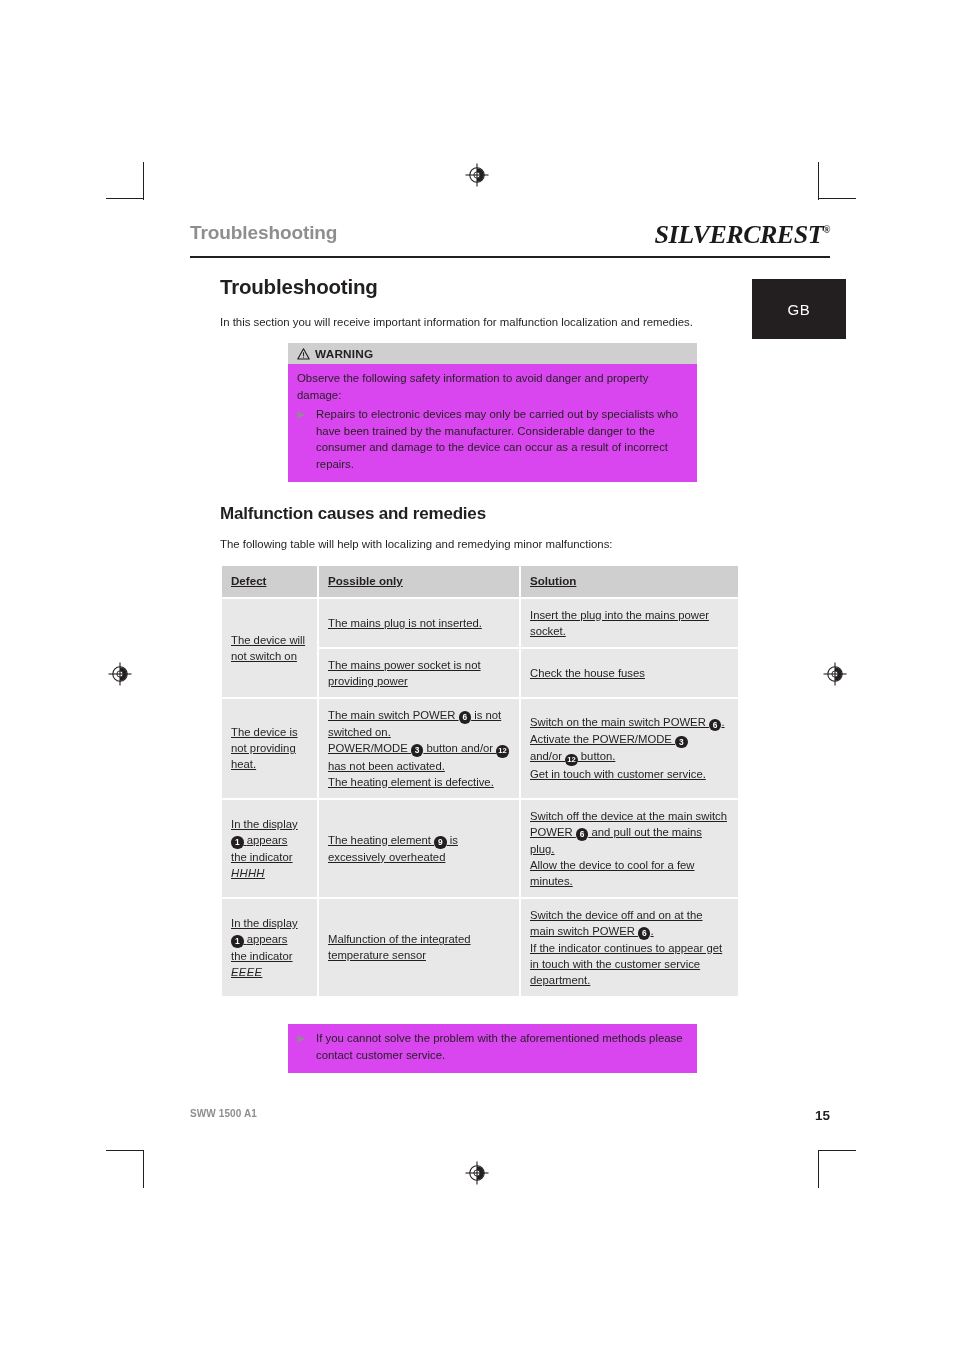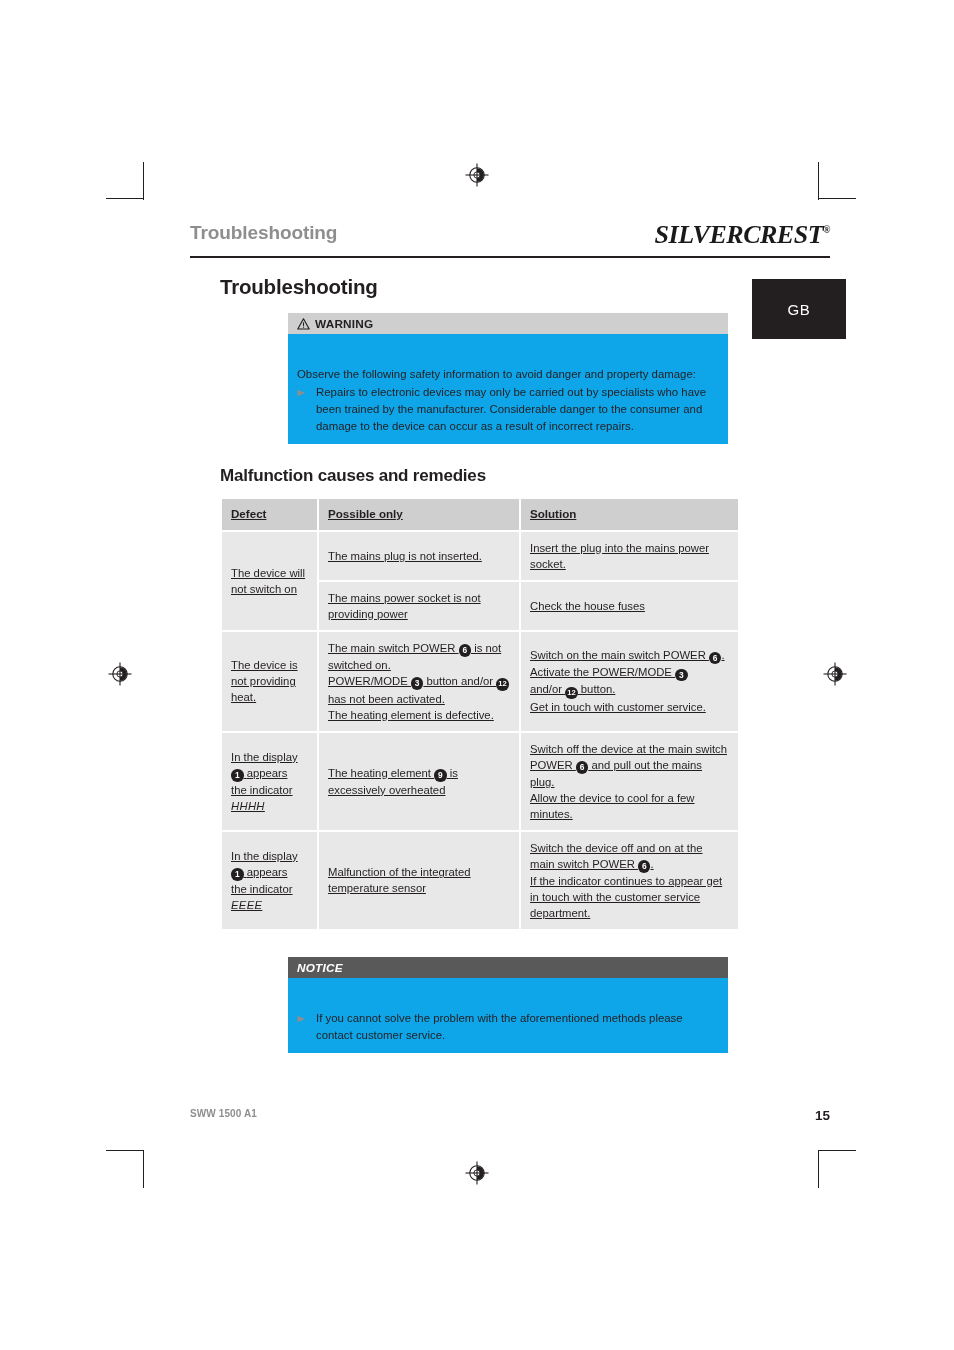--- a/index.html
+++ b/index.html
@@ -108,22 +108,22 @@
   p.body-text {
     margin: 0;
     font-size: 11.4px;
     line-height: 1.47;
     color: #231f20;
   }
 
   
   .callout {
     margin-left: 68px;
-    width: 440px;
-    background: #0ea5e9;
+    width: 409px;
+    background: #d946ef;
   }
   .callout-head {
     padding: 4px 9px 3px 9px;
     font-size: 11.8px;
     font-weight: bold;
     display: flex;
     align-items: center;
     gap: 5px;
   }
   .callout-head.warning {
@@ -134,21 +134,20 @@
   .callout-head.notice {
     background: #595959;
     color: #ffffff;
     font-style: italic;
     letter-spacing: 0.2px;
   }
   .callout-body {
     padding: 6px 9px 9px 9px;
     font-size: 11.4px;
     line-height: 1.47;
-    margin-top: 26px;
   }
   .callout-body p { margin: 0; }
 
   .bullet-row {
     display: flex;
     margin-top: 2px;
   }
   .bullet-mark {
     flex: 0 0 19px;
     padding-top: 4px;
@@ -294,20 +293,21 @@
 <div id="header-rule"></div>
 
 <div id="lang-badge">
   <span>GB</span>
 </div>
 
 <div id="content">
 
   <h1 class="page-title">Troubleshooting</h1>
 
+  <p class="body-text indented" style="margin-top:14px;">In this section you will receive important information for malfunction localization and remedies.</p>
 
   <div class="callout" style="margin-top:13px;">
     <div class="callout-head warning">
       <svg width="13" height="12" viewBox="0 0 13 12">
         <path d="M6.5 0.8 L12.2 11 L0.8 11 Z" fill="none" stroke="#231f20" stroke-width="1.15" stroke-linejoin="round"></path>
         <rect x="5.95" y="4.3" width="1.1" height="3.6" fill="#231f20"></rect>
         <rect x="5.95" y="8.6" width="1.1" height="1.1" fill="#231f20"></rect>
       </svg>
       <span>WARNING</span>
     </div>
@@ -319,20 +319,21 @@
               <path d="M0.5 0.8 L8 4 L0.5 7.2 Z" fill="#8e8e8e"></path>
             </svg>
         </span>
         <span class="bullet-text">Repairs to electronic devices may only be carried out by specialists who have been trained by the manufacturer. Considerable danger to the consumer and damage to the device can occur as a result of incorrect repairs.</span>
       </div>
     </div>
   </div>
 
   <h2 class="section-title" style="margin-top:22px;">Malfunction causes and remedies</h2>
 
+  <p class="body-text indented" style="margin-top:12px;">The following table will help with localizing and remedying minor malfunctions:</p>
 
   <table class="fault-table" style="margin-top:11px;">
     <colgroup>
       <col class="c-defect">
         <col class="c-cause">
         <col class="c-sol">
     </colgroup>
     <thead>
       <tr>
         <th>Defect</th>
@@ -380,23 +381,20 @@
         </td>
         <td>Malfunction of the integrated temperature sensor</td>
         <td class="cell-top">
           <span>Switch the device off and on at the main switch POWER </span><span class="num">6</span><span>.<br>If the indicator continues to appear get in touch with the customer service department.</span>
         </td>
       </tr>
     </tbody>
   </table>
 
   <div class="callout" style="margin-top:26px;">
-    <div class="callout-head notice">
-      <span>NOTICE</span>
-    </div>
     <div class="callout-body">
       <div class="bullet-row" style="margin-top:0;">
         <span class="bullet-mark">
           <svg width="9" height="8" viewBox="0 0 9 8">
               <path d="M0.5 0.8 L8 4 L0.5 7.2 Z" fill="#8e8e8e"></path>
             </svg>
         </span>
         <span class="bullet-text">If you cannot solve the problem with the aforementioned methods please contact customer service.</span>
       </div>
     </div>

